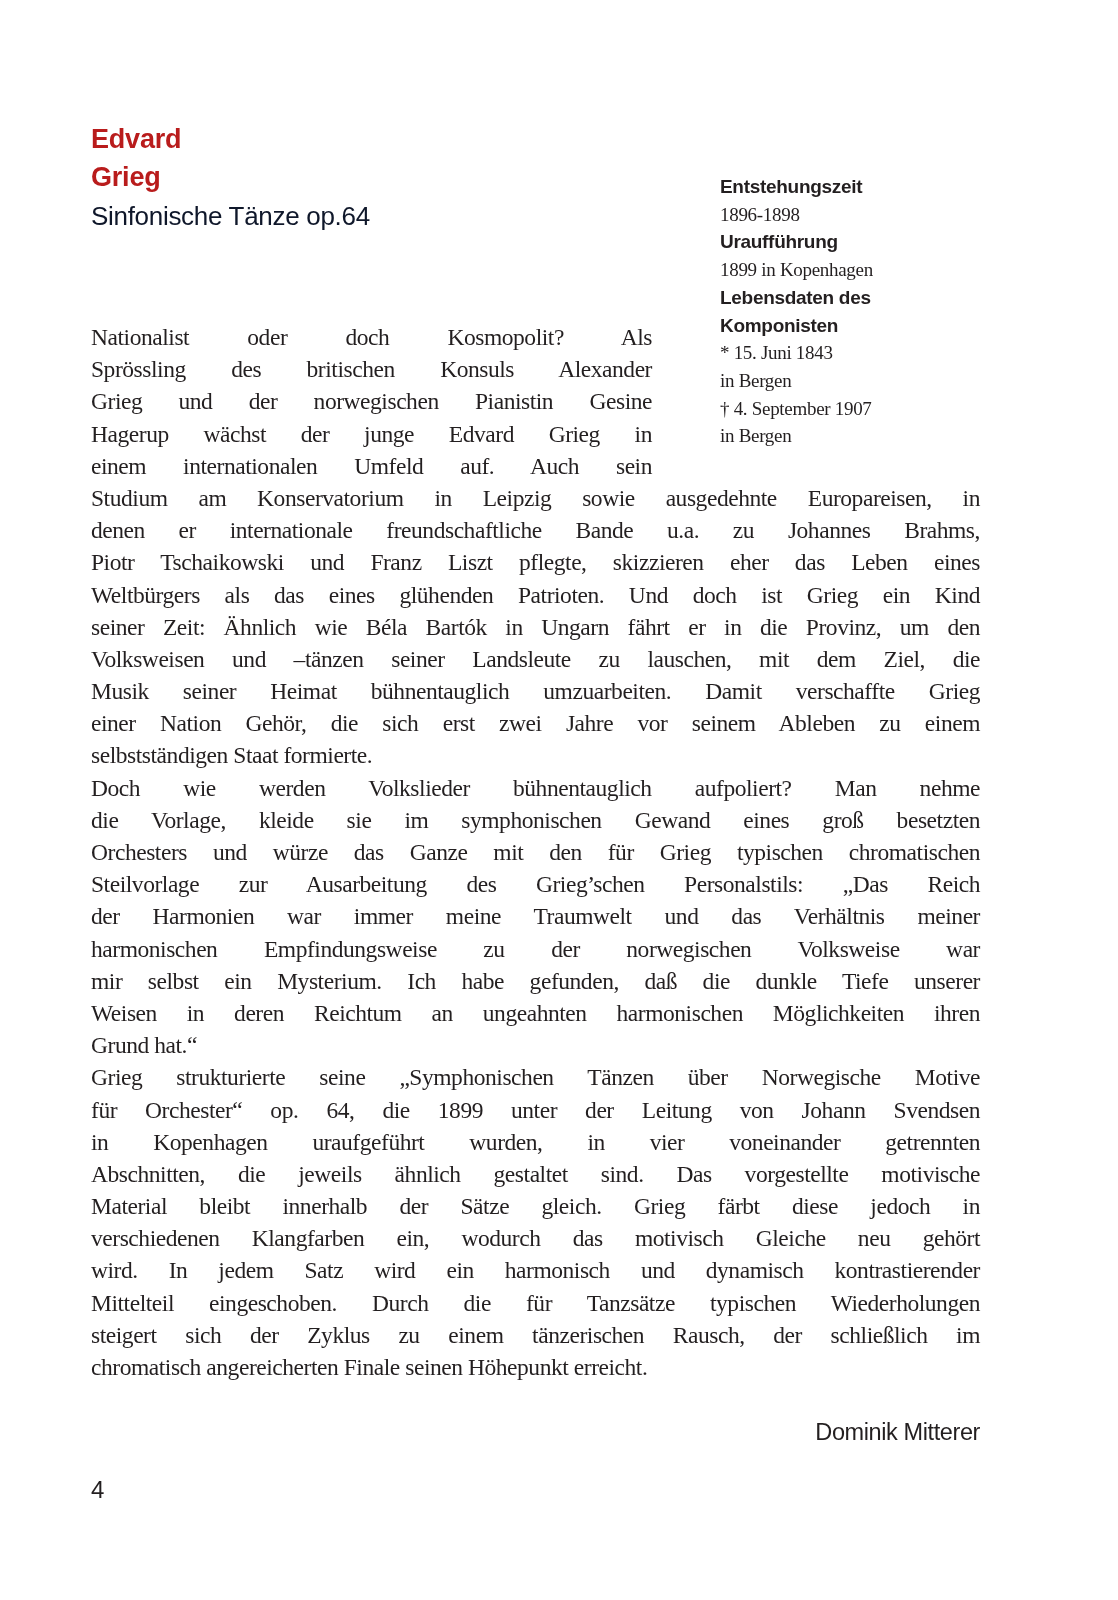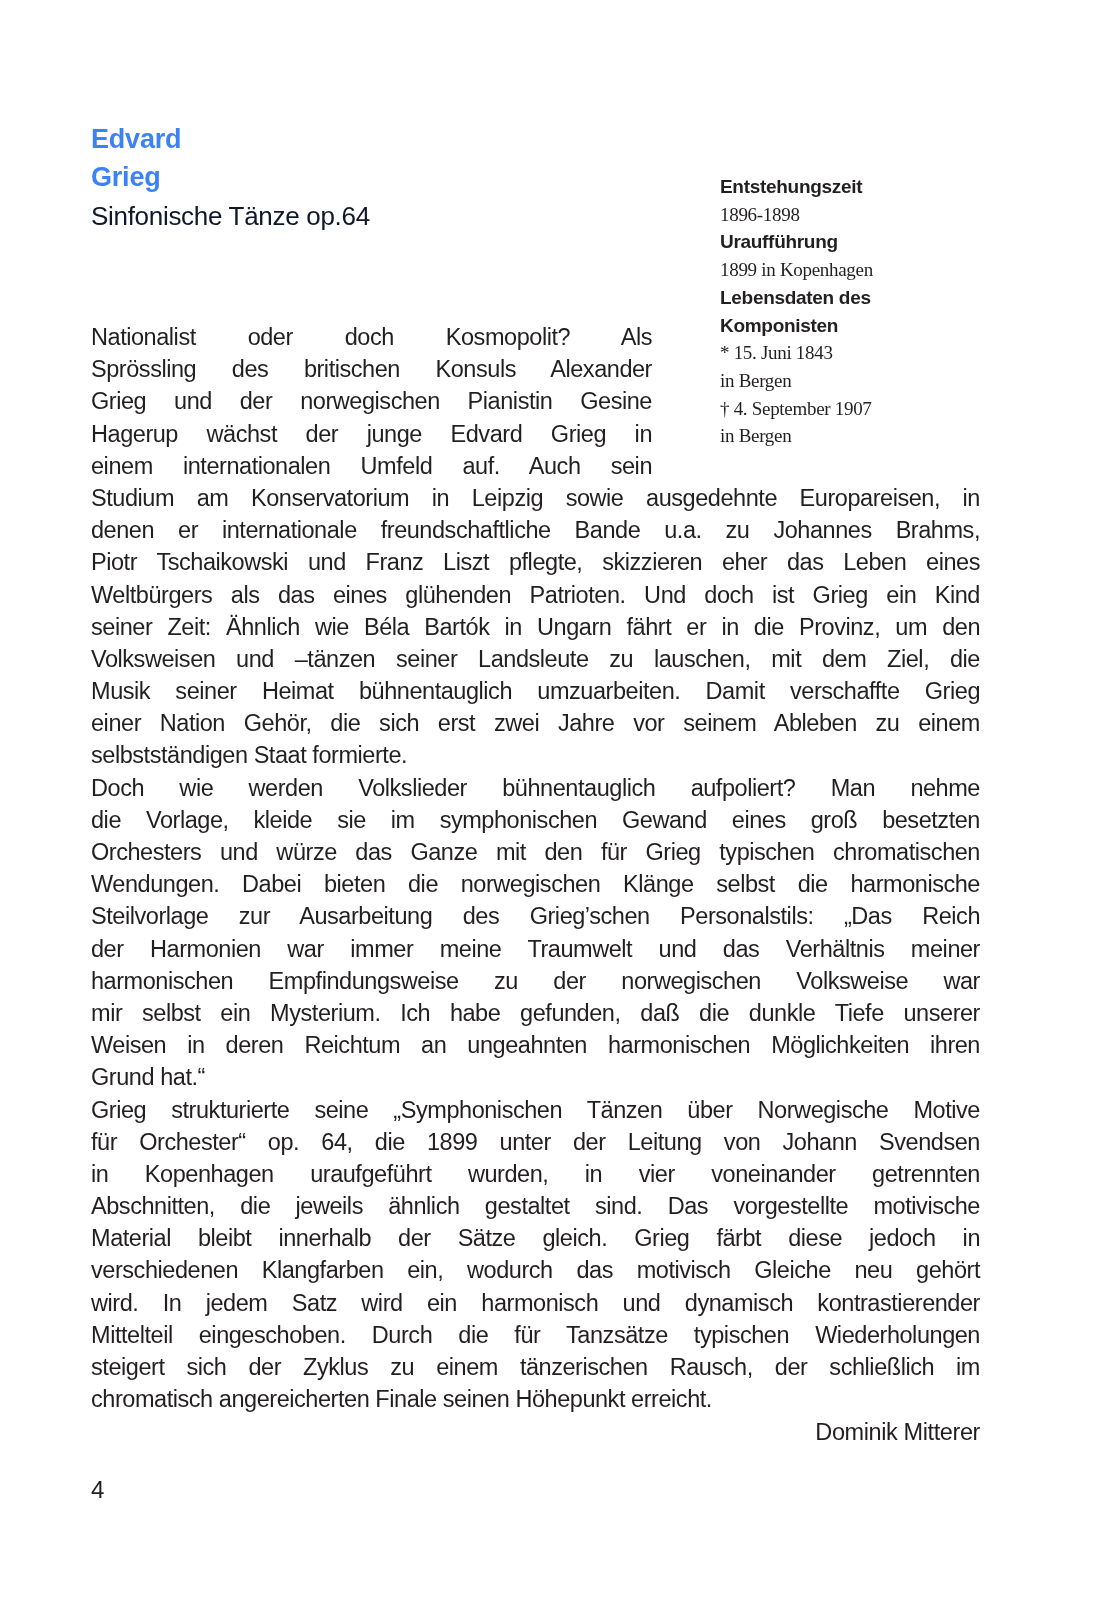--- a/index.html
+++ b/index.html
@@ -23,21 +23,21 @@
     .title-block {
       position: absolute;
       left: 91px;
       top: 120px;
       width: 500px;
     }
     .composer-line {
       font-weight: bold;
       font-size: 27px;
       line-height: 38px;
-      color: #3b82f6;
+      color: #b91c1c;
       letter-spacing: -0.2px;
     }
     .work-title {
       font-size: 26px;
       line-height: 40px;
       color: #0f172a;
       letter-spacing: -0.3px;
     }
     .sidebar {
       position: absolute;
@@ -67,20 +67,21 @@
       color: #231f20;
       letter-spacing: -0.45px;
     }
     .line {
       display: block;
       text-align: justify;
       text-align-last: justify;
       white-space: nowrap;
       overflow: visible;
       height: 32.2px;
+      font-family: Liberation Serif, serif;
     }
     .line.narrow {
       width: 561px;
     }
     .line.last {
       text-align-last: left;
     }
     .signature {
       position: absolute;
       right: 138px;
@@ -136,21 +137,20 @@
         <span class="line">seiner Zeit: Ähnlich wie Béla Bartók in Ungarn fährt er in die Provinz, um den</span>
         <span class="line">Volksweisen und –tänzen seiner Landsleute zu lauschen, mit dem Ziel, die</span>
         <span class="line">Musik seiner Heimat bühnentauglich umzuarbeiten. Damit verschaffte Grieg</span>
         <span class="line">einer Nation Gehör, die sich erst zwei Jahre vor seinem Ableben zu einem</span>
         <span class="line last">selbstständigen Staat formierte.</span>
       </div>
       <div>
         <span class="line">Doch wie werden Volkslieder bühnentauglich aufpoliert? Man nehme</span>
         <span class="line">die Vorlage, kleide sie im symphonischen Gewand eines groß besetzten</span>
         <span class="line">Orchesters und würze das Ganze mit den für Grieg typischen chromatischen</span>
-        <span class="line">Wendungen. Dabei bieten die norwegischen Klänge selbst die harmonische</span>
         <span class="line">Steilvorlage zur Ausarbeitung des Grieg’schen Personalstils: „Das Reich</span>
         <span class="line">der Harmonien war immer meine Traumwelt und das Verhältnis meiner</span>
         <span class="line">harmonischen Empfindungsweise zu der norwegischen Volksweise war</span>
         <span class="line">mir selbst ein Mysterium. Ich habe gefunden, daß die dunkle Tiefe unserer</span>
         <span class="line">Weisen in deren Reichtum an ungeahnten harmonischen Möglichkeiten ihren</span>
         <span class="line last">Grund hat.“</span>
       </div>
       <div>
         <span class="line">Grieg strukturierte seine „Symphonischen Tänzen über Norwegische Motive</span>
         <span class="line">für Orchester“ op. 64, die 1899 unter der Leitung von Johann Svendsen</span>

